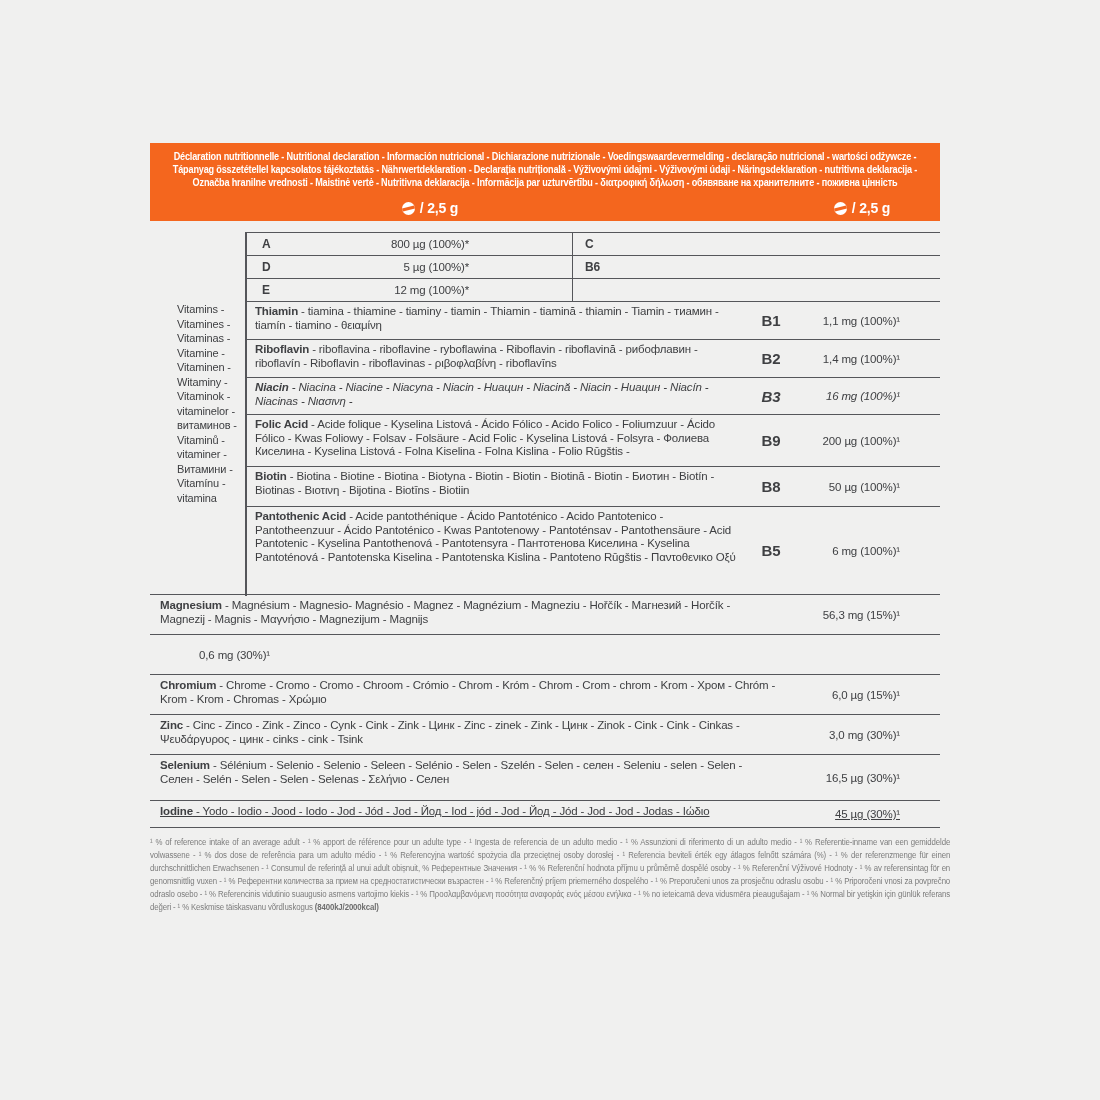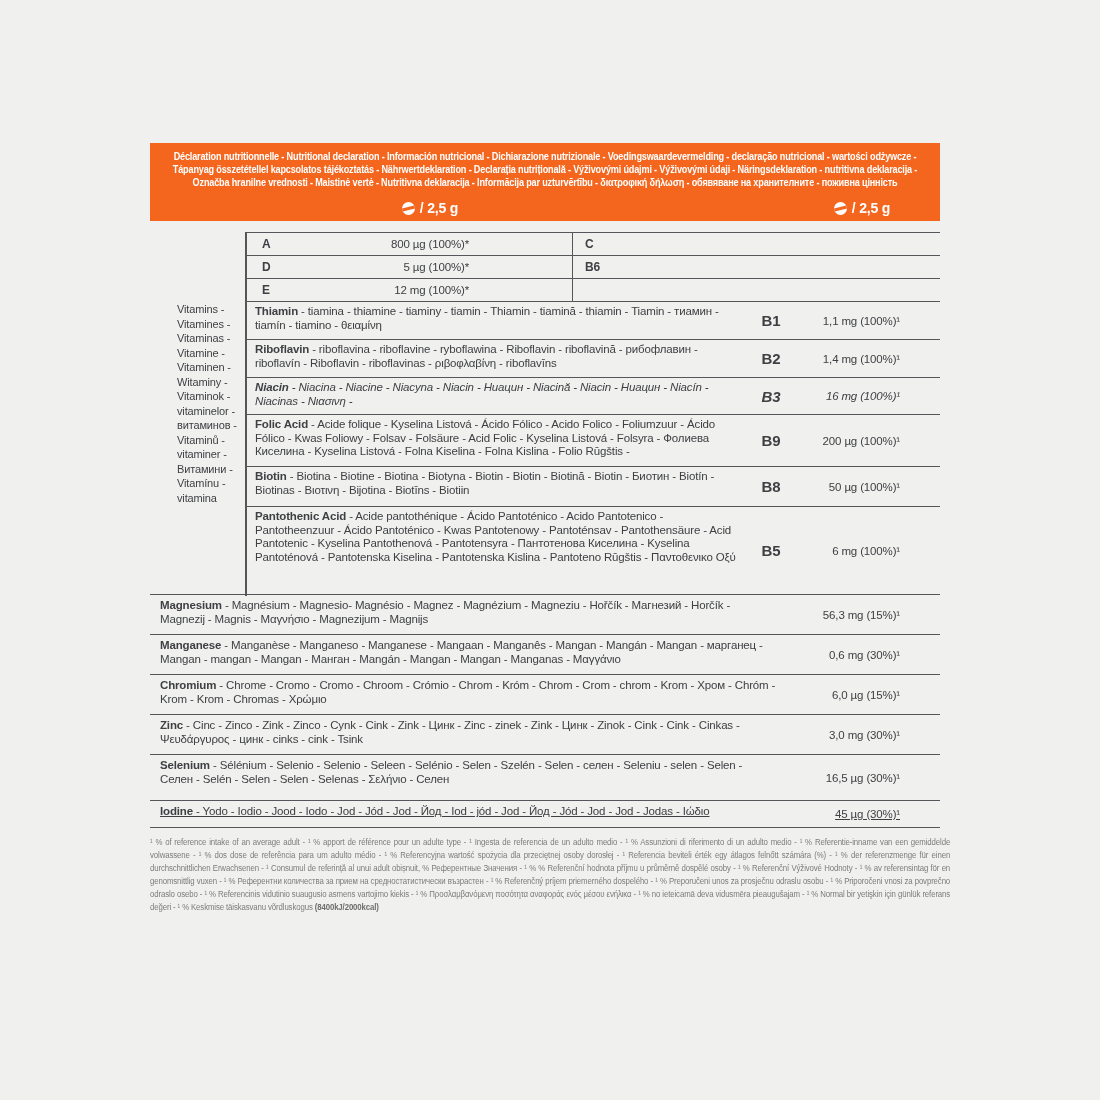--- a/index.html
+++ b/index.html
@@ -157,21 +157,20 @@
       <div class="code">B5</div>
       <div class="val">6 mg (100%)¹</div>
     </div>
 
     <div class="minerals">
       <div class="mrow h40">
         <div class="desc"><span class="lead">Magnesium</span><span> - Magnésium - Magnesio- Magnésio - Magnez - Magnézium - Magneziu - Hořčík - Магнезий - Horčík - Magnezij - Magnis - Μαγνήσιο - Magnezijum - Magnijs</span></div>
         <div class="val">56,3 mg (15%)¹</div>
       </div>
       <div class="mrow h40">
-        <div class="desc"><span class="lead">Manganese</span><span> - Manganèse - Manganeso - Manganese - Mangaan - Manganês - Mangan - Mangán - Mangan - марганец - Mangan - mangan - Mangan - Манган - Mangán - Mangan - Mangan - Manganas - Μαγγάνιο</span></div>
         <div class="val">0,6 mg (30%)¹</div>
       </div>
       <div class="mrow h40">
         <div class="desc"><span class="lead">Chromium</span><span> - Chrome - Cromo - Cromo - Chroom - Crómio - Chrom - Króm - Chrom - Crom - chrom - Krom - Хром - Chróm - Krom - Krom - Chromas - Χρώμιο</span></div>
         <div class="val">6,0 µg (15%)¹</div>
       </div>
       <div class="mrow h40">
         <div class="desc"><span class="lead">Zinc</span><span> - Cinc - Zinco - Zink - Zinco - Cynk - Cink - Zink - Цинк - Zinc - zinek - Zink - Цинк - Zinok - Cink - Cink - Cinkas - Ψευδάργυρος - цинк - cinks - cink - Tsink</span></div>
         <div class="val">3,0 mg (30%)¹</div>
       </div>

